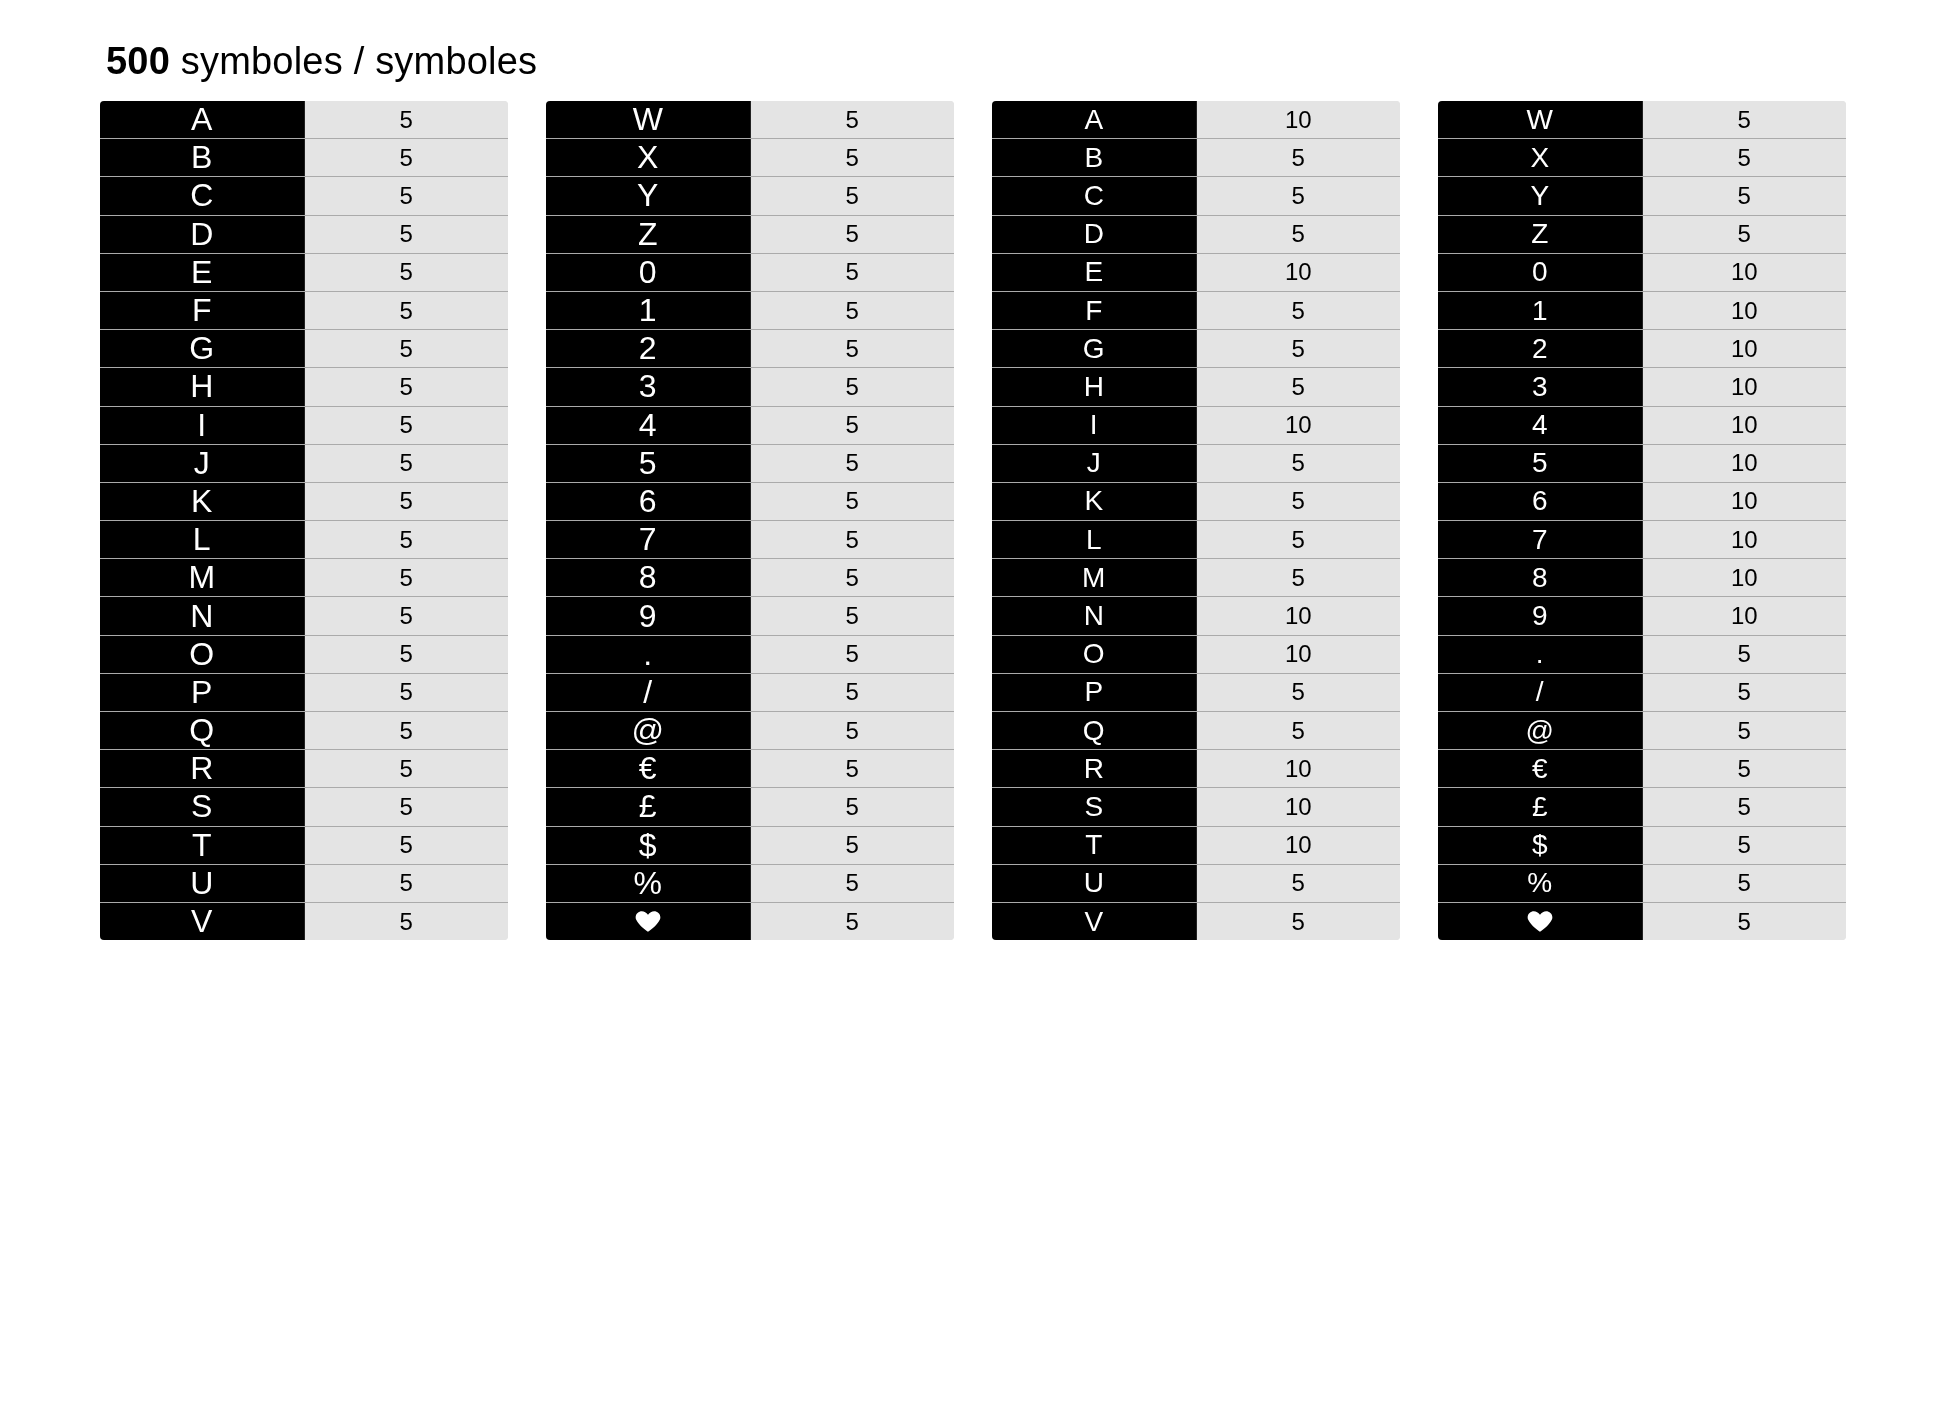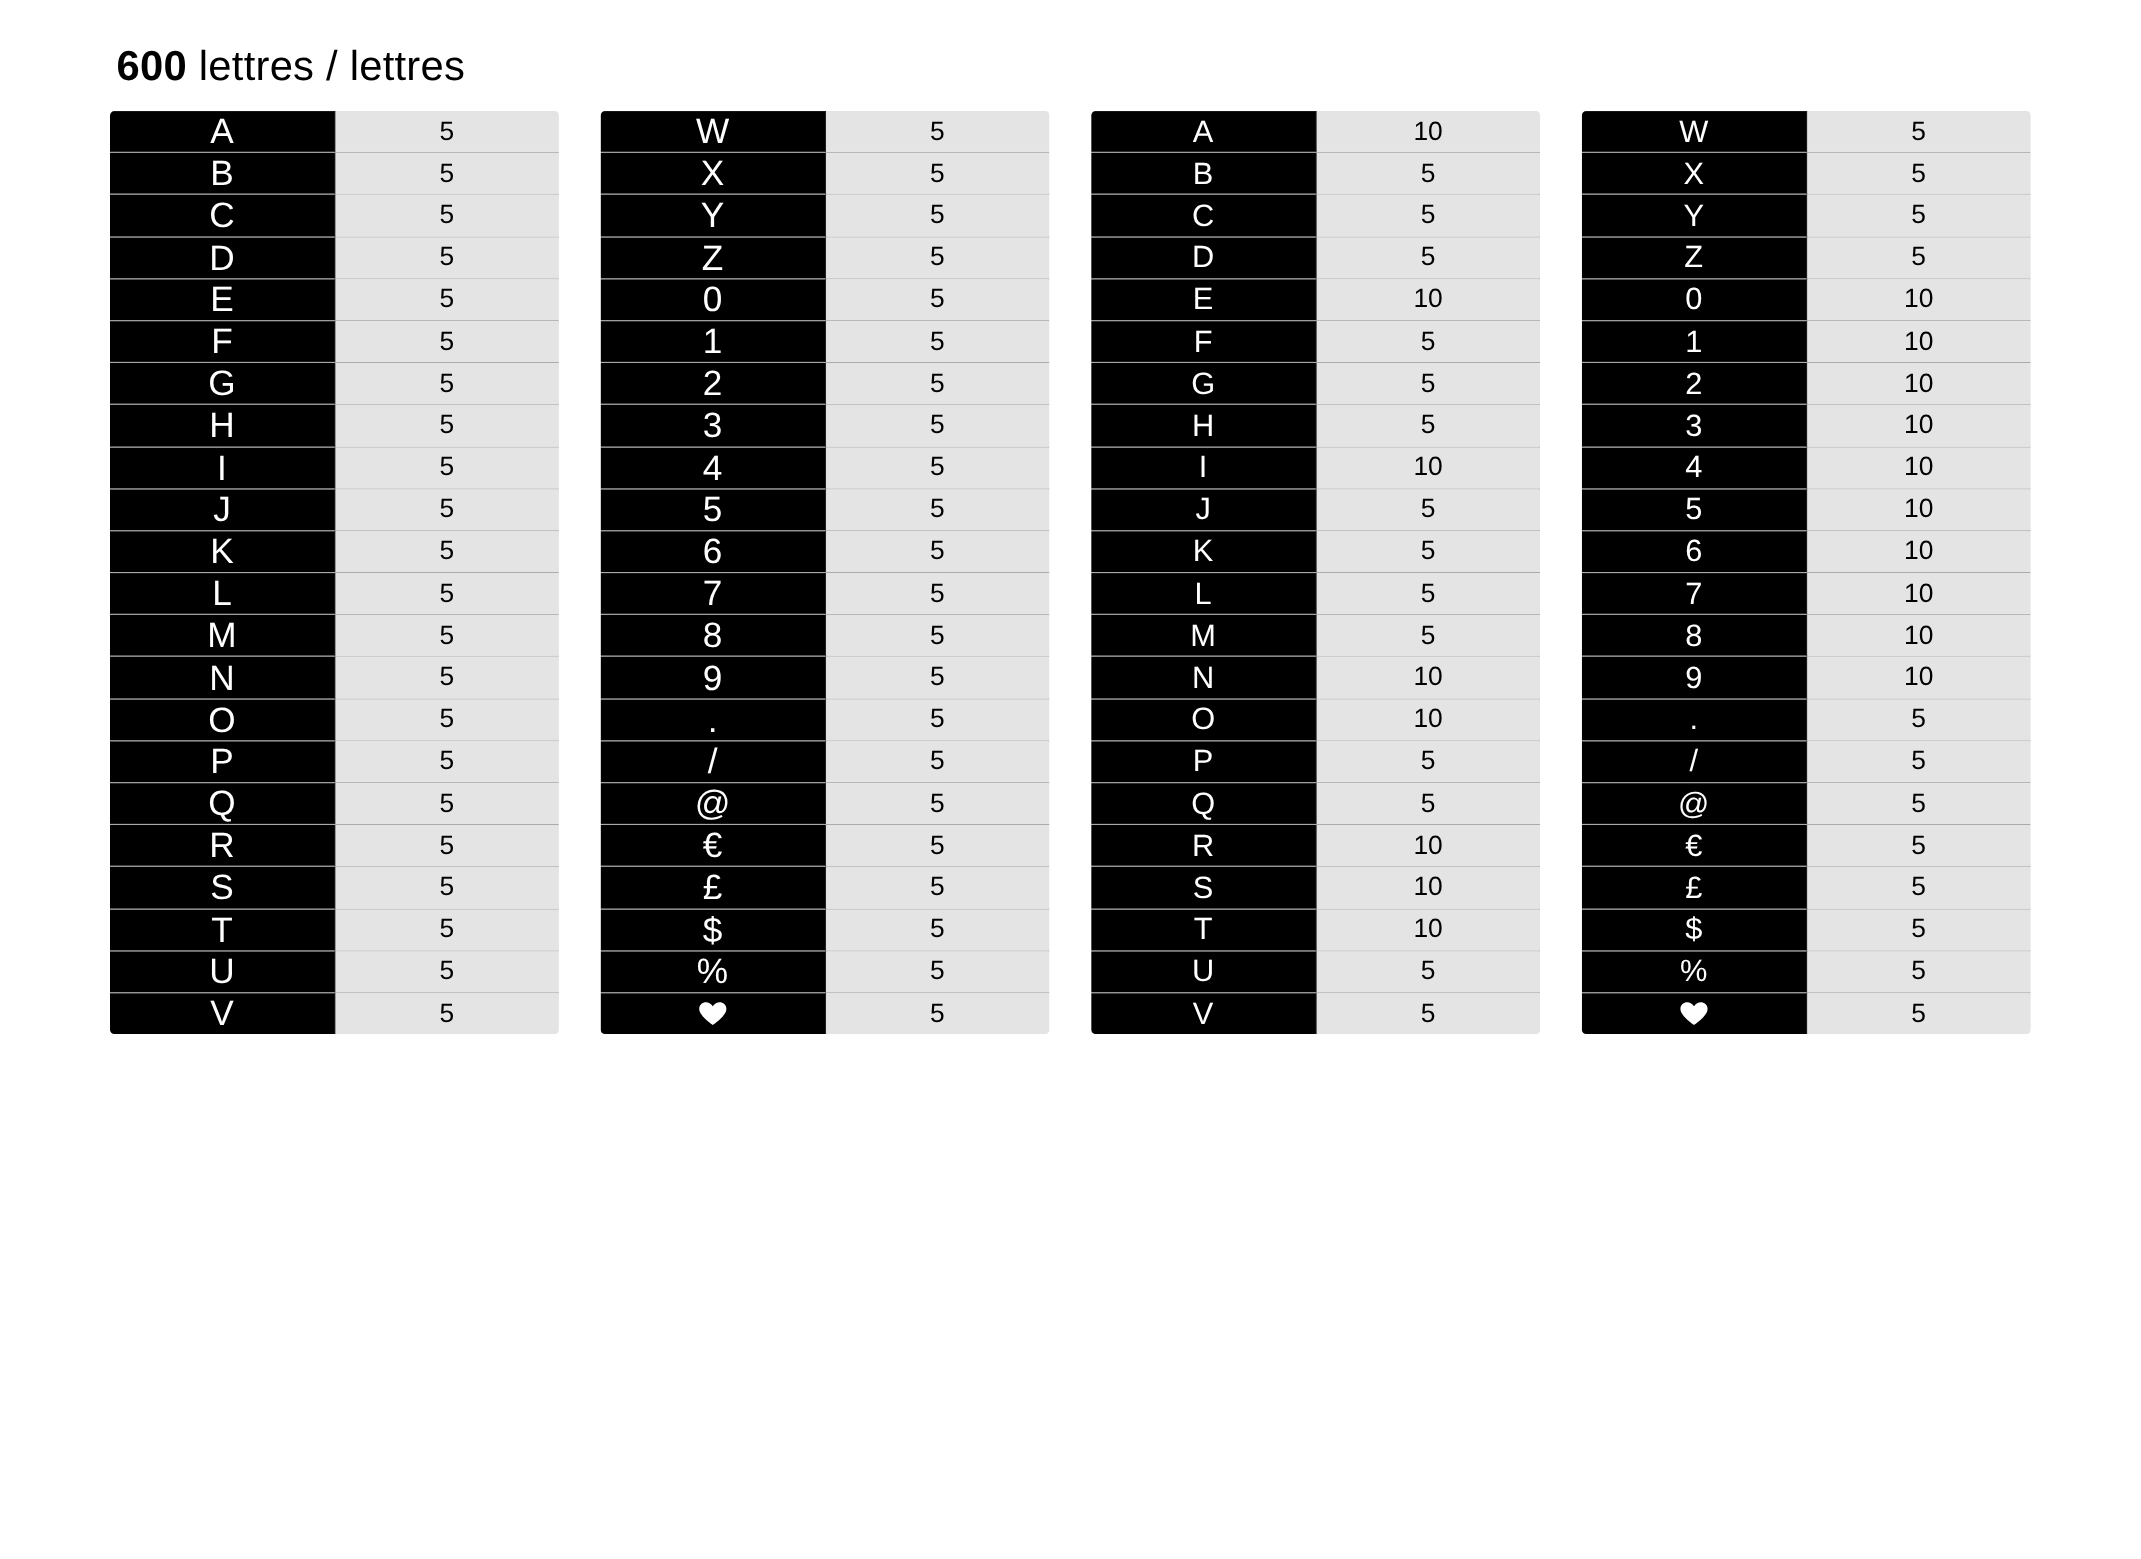--- a/index.html
+++ b/index.html
@@ -73,21 +73,21 @@
     height:26px;
     fill:#fff;
     display:block;
   }
 </style>
 </head>
 <body>
 
 <div class="page">
   <h1 class="title">
-    <span class="bold">600</span><span> lettres / lettres</span>
+    <span class="bold">500</span><span> symboles / symboles</span>
   </h1>
   <div class="columns" id="columns">
       <div class="col">
         <div class="row">
           <div class="cell-symbol big">A</div>
           <div class="cell-count">5</div>
         </div>
         <div class="row">
           <div class="cell-symbol big">B</div>
           <div class="cell-count">5</div>

